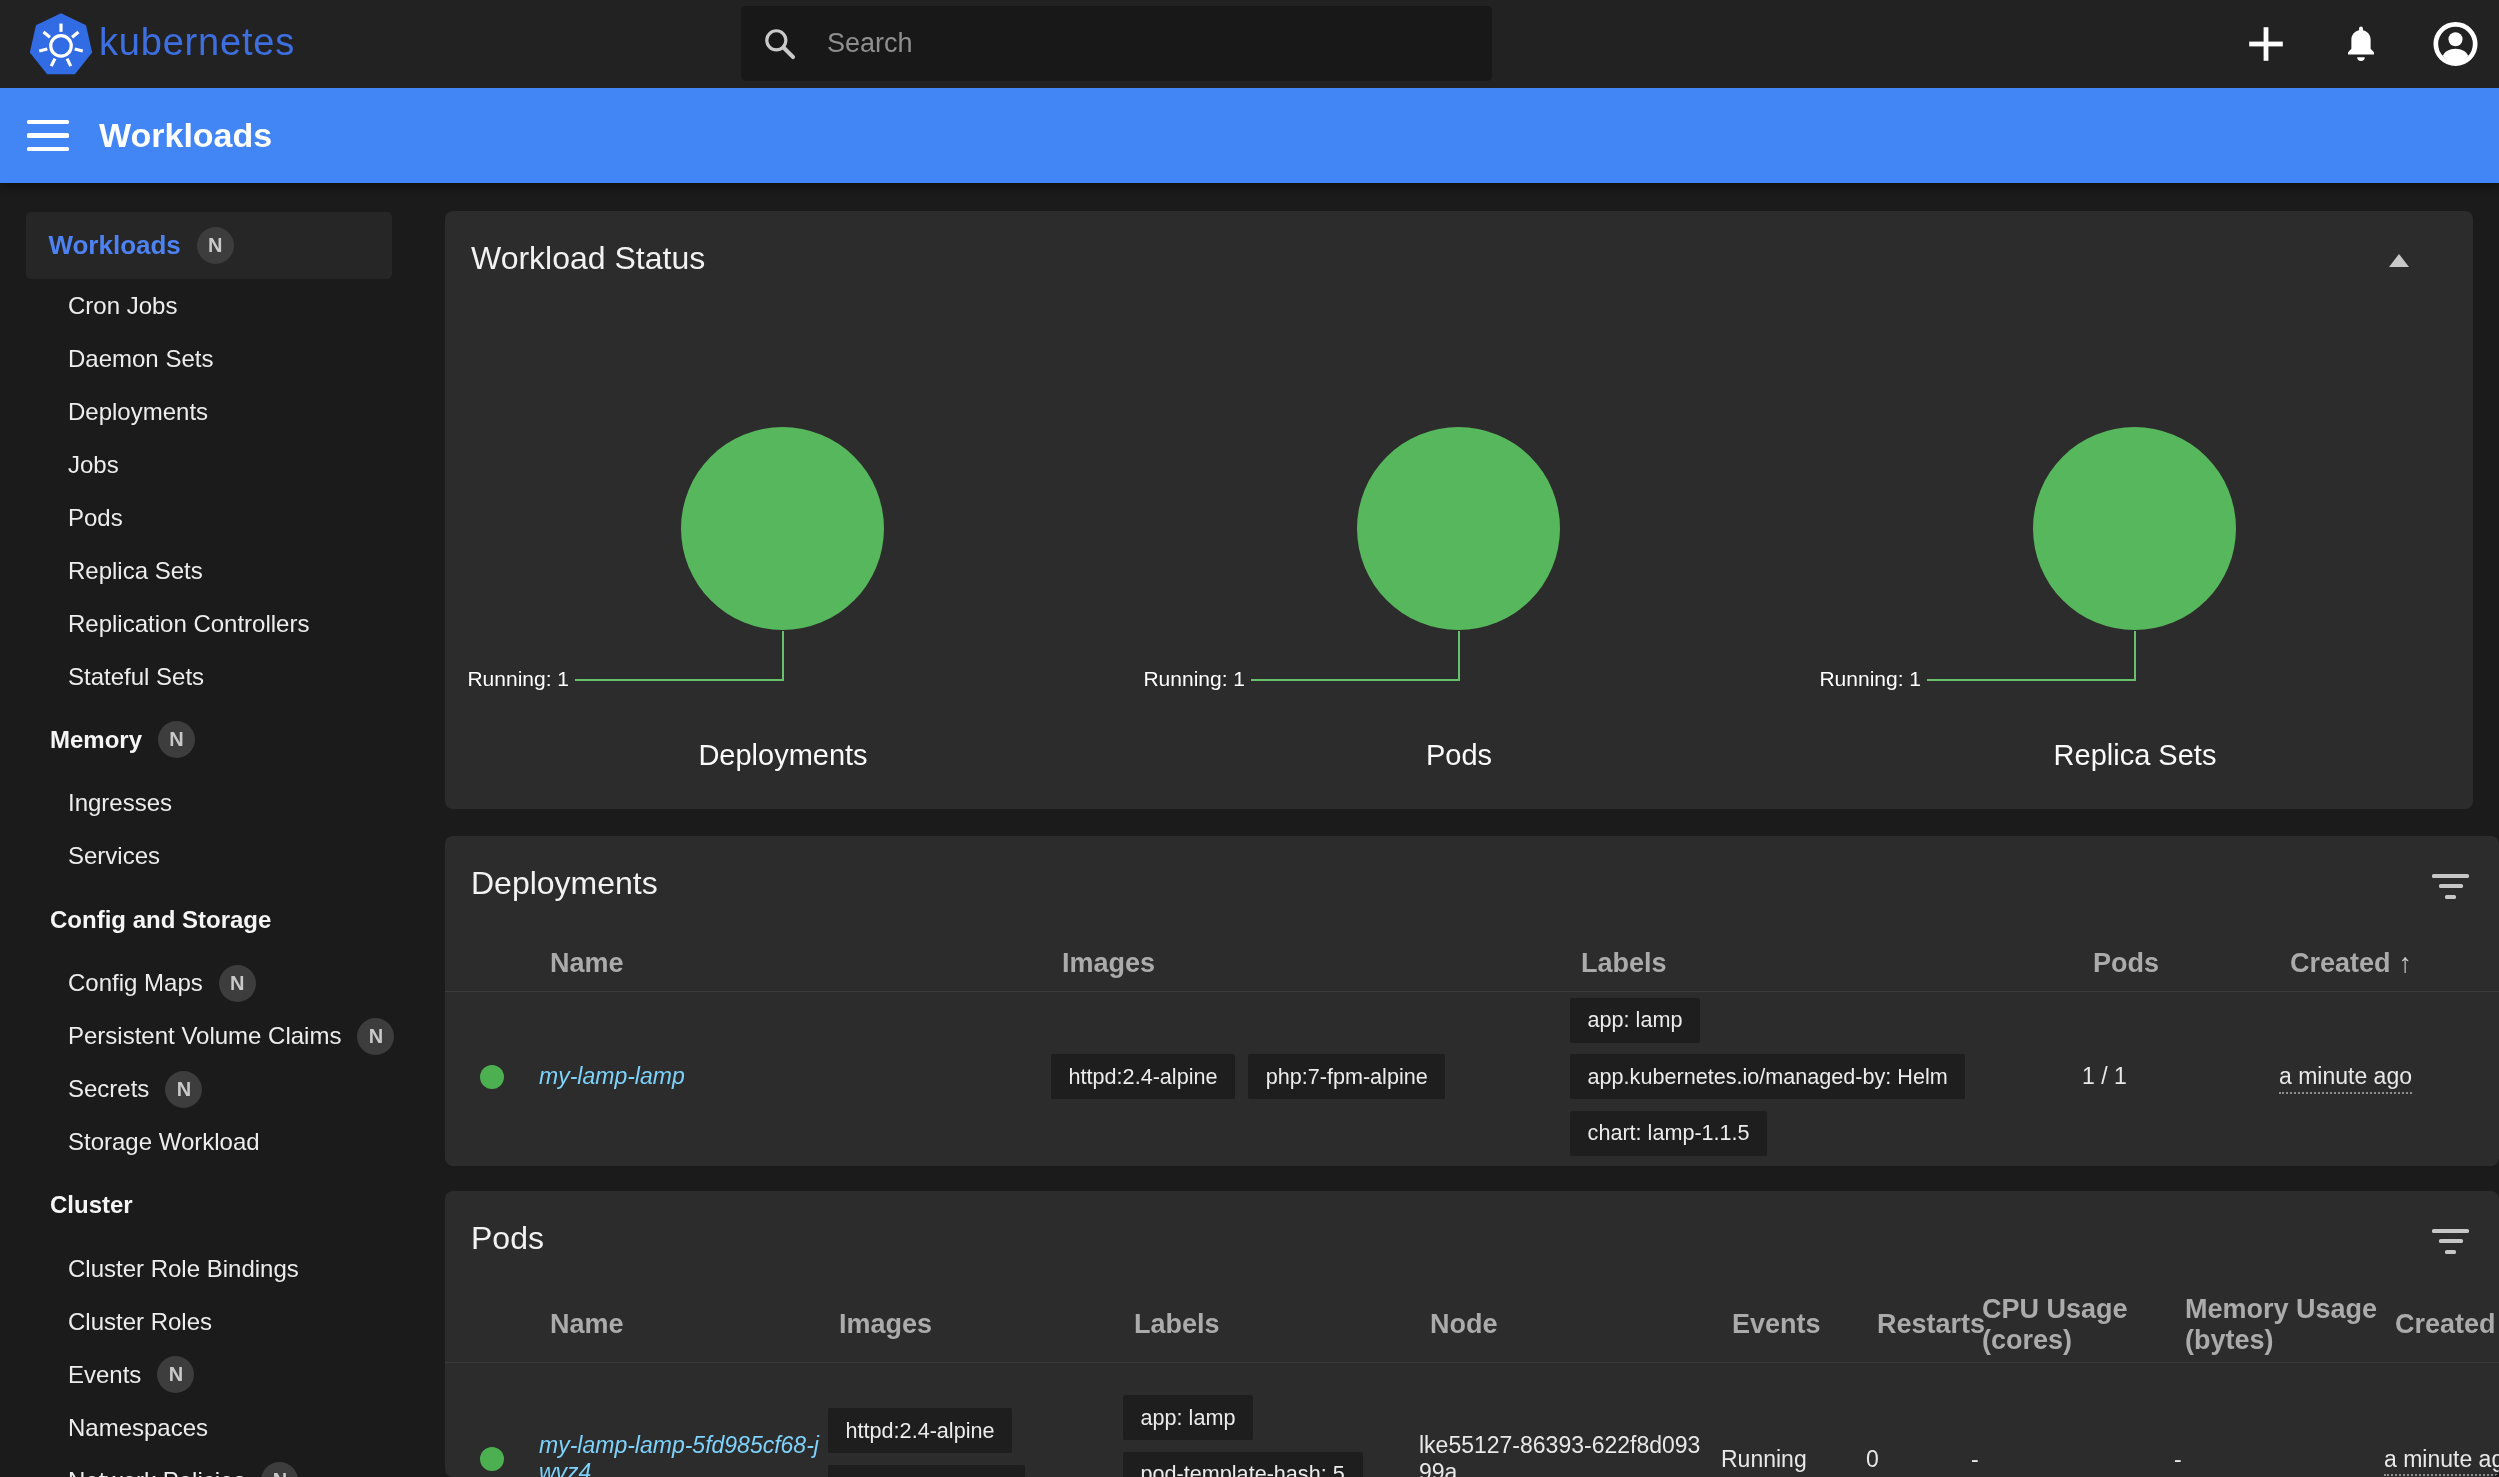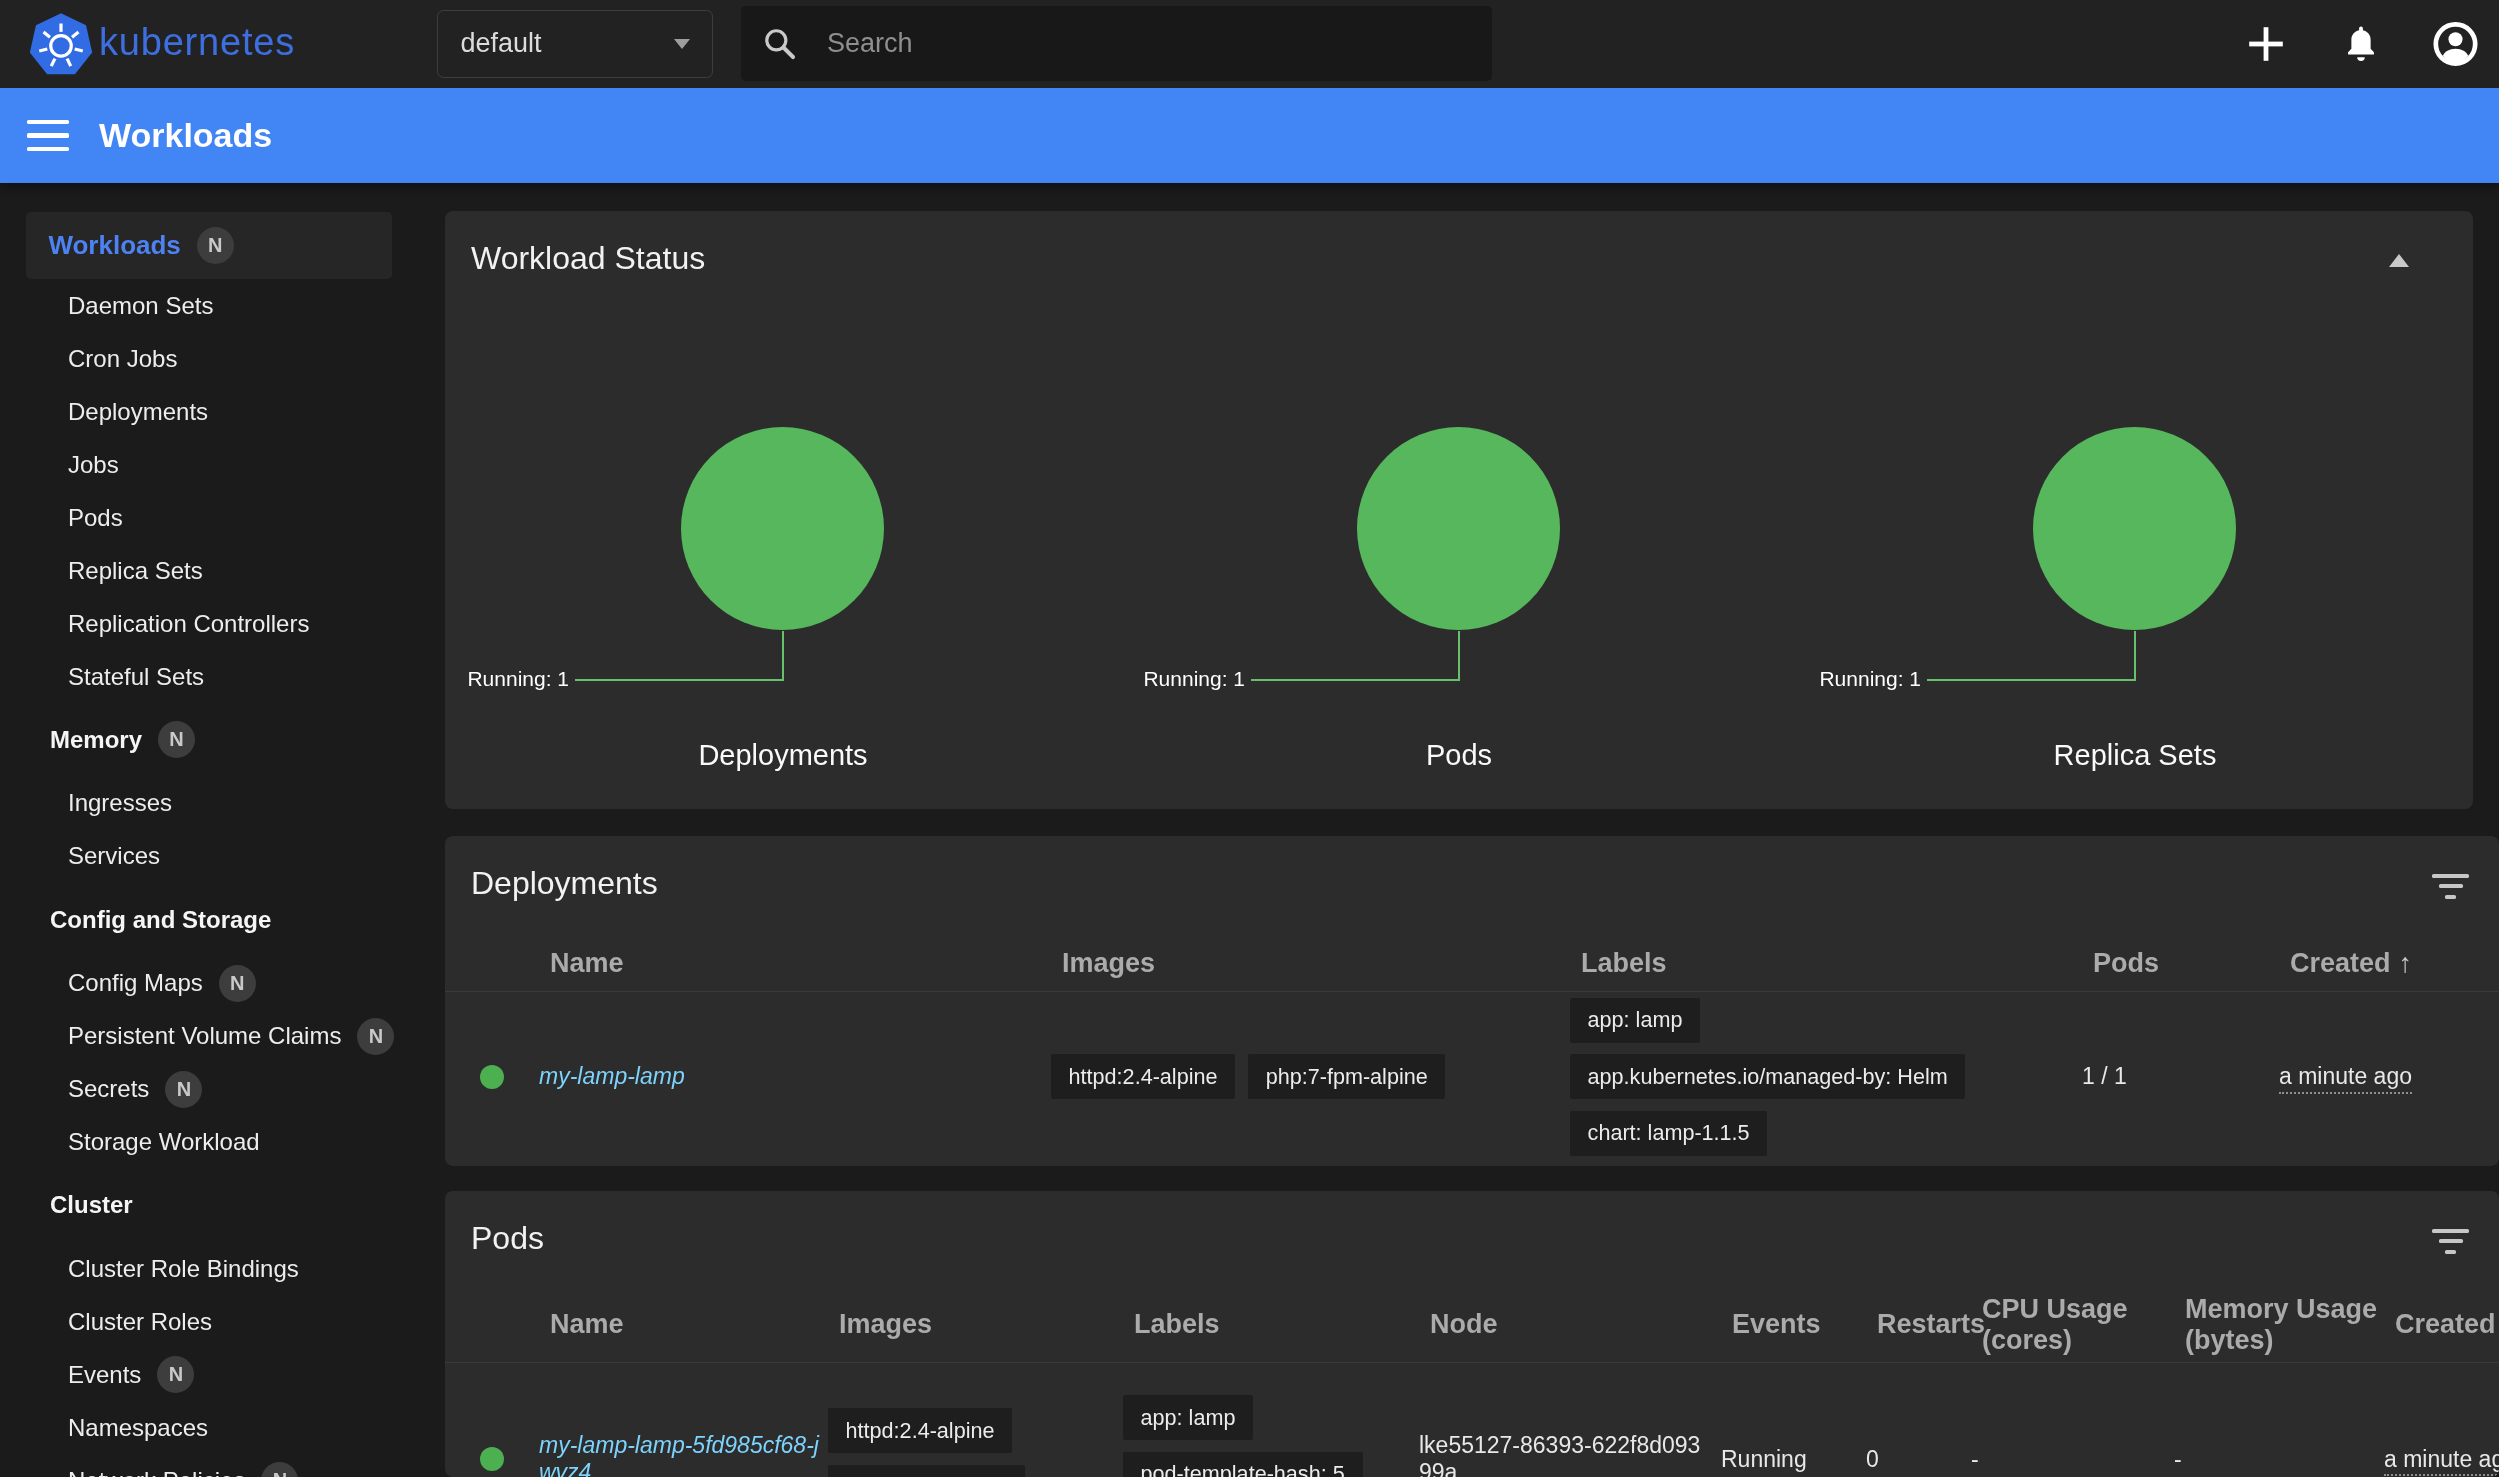--- a/index.html
+++ b/index.html
@@ -104,24 +104,20 @@
       <line x1="67.2" y1="39.3" x2="77.3" y2="31.2"></line>
       <line x1="71.4" y1="57.9" x2="84" y2="60.9"></line>
       <line x1="59.5" y1="72.8" x2="65.2" y2="84.5"></line>
       <line x1="40.5" y1="72.8" x2="34.8" y2="84.5"></line>
       <line x1="28.6" y1="57.9" x2="16" y2="60.9"></line>
       <line x1="32.8" y1="39.3" x2="22.7" y2="31.2"></line>
     </g>
   </svg>
   <div class="brand">kubernetes</div>
 
-  <div class="ns-box">
-    <div class="ns-value">default</div>
-    <div class="caret-down"></div>
-  </div>
 
   <div class="searchbox">
     <svg width="35" height="35" viewBox="0 0 44 44">
       <circle cx="18" cy="18" r="12" fill="none" stroke="#c9c9c9" stroke-width="4"></circle>
       <line x1="27" y1="27" x2="39" y2="39" stroke="#c9c9c9" stroke-width="5" stroke-linecap="round"></line>
     </svg>
     <input type="text" placeholder="Search" style="">
   </div>
 
   <div class="topbar-actions">
@@ -155,24 +151,24 @@
     </div>
   <div class="appbar-title">Workloads</div>
 </div>
 
 <div class="sidebar">
   <div class="nav-sel">
     <span class="lbl">Workloads</span>
     <span class="nbadge">N</span>
   </div>
   <div class="nav-item">
+      <span>Cron Jobs</span>
+    </div>
+  <div class="nav-item">
       <span>Daemon Sets</span>
-    </div>
-  <div class="nav-item">
-      <span>Cron Jobs</span>
     </div>
   <div class="nav-item">
       <span>Deployments</span>
     </div>
   <div class="nav-item">
       <span>Jobs</span>
     </div>
   <div class="nav-item">
       <span>Pods</span>
     </div>

